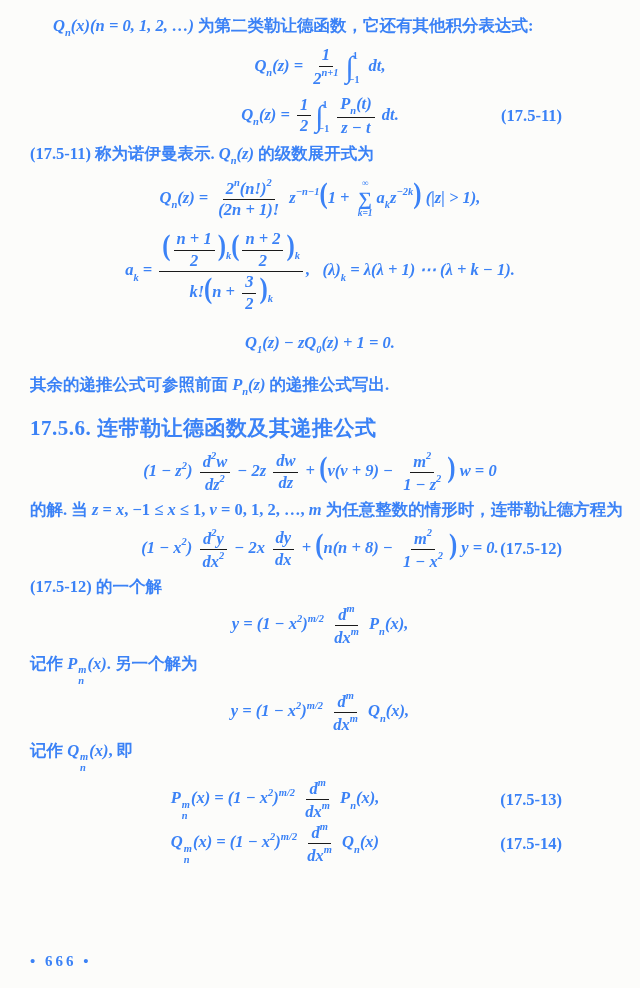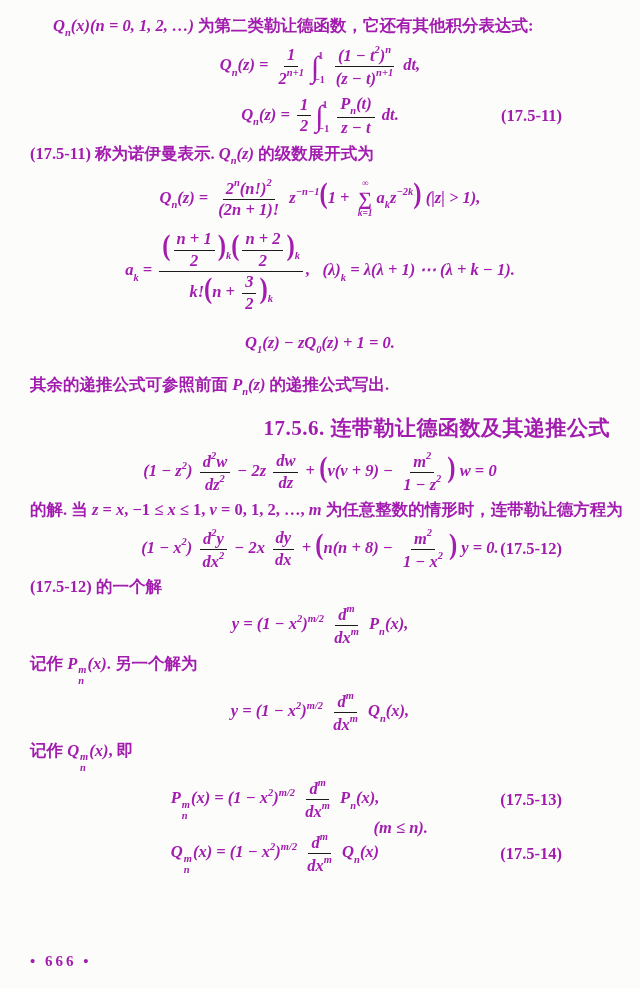--- a/index.html
+++ b/index.html
@@ -1,28 +1,28 @@
 <!DOCTYPE html>
 <html><head>
 <meta charset="utf-8">
 <style>
   html,body{margin:0;padding:0;}
   body{width:640px;height:988px;background:#f4f4f1;}
   .page{
     position:relative;width:640px;height:988px;box-sizing:border-box;
-    background:#fcfcfa;color:#a21caf;
+    background:#fcfcfa;color:#3b82f6;
     font-family:"Liberation Serif","DejaVu Serif",serif;
     font-size:16.5px;padding:12px 30px 8px 30px;overflow:hidden;
   }
   
   .para{margin:3px 0;line-height:1.38;text-align:left;font-weight:600;}
   .indent1{text-indent:1.4em;}
   .indent2{text-indent:2em;}
   .para .it{font-style:italic;}
-  .heading{font-size:21px;font-weight:bold;margin:16px 0 8px;letter-spacing:0.5px;text-align:right;}
+  .heading{font-size:21px;font-weight:bold;margin:16px 0 8px;letter-spacing:0.5px;}
   
   .eq{display:flex;justify-content:center;align-items:center;position:relative;
       margin:5px 0;min-height:44px;font-size:16.5px;font-weight:600;}
   .eq .fml{display:inline-block;white-space:nowrap;}
   .eq .tx,.eq .it{font-style:italic;}
   .tk{white-space:pre;}
   sup.tk,sub.tk{font-size:10.5px;font-style:italic;}
   sup.tk{position:relative;top:-1px;}
   sub.tk{position:relative;top:1px;}
   
@@ -64,23 +64,20 @@
   <div class="eq">
     <span class="fml"><span class="tk tx">Q</span><sub class="tk">n</sub><span class="tk tx">(z) = </span><span class="frac">
           <span class="num"><span class="tk tx">1</span></span>
           <span class="den"><span class="tk tx">2</span><sup class="tk">n+1</sup></span>
         </span><span class="int">
           <span class="isign">∫</span>
           <span class="ilims">
             <span class="ihi">1</span>
             <span class="ilo">−1</span>
           </span>
-        </span><span class="frac">
-          <span class="num"><span class="tk tx">(1 − t</span><sup class="tk">2</sup><span class="tk tx">)</span><sup class="tk">n</sup></span>
-          <span class="den"><span class="tk tx">(z − t)</span><sup class="tk">n+1</sup></span>
         </span><span class="tk tx"> dt,</span></span>
   </div>
 
   <div class="eq">
     <span class="fml"><span class="tk tx">Q</span><sub class="tk">n</sub><span class="tk tx">(z) = </span><span class="frac">
           <span class="num"><span class="tk tx">1</span></span>
           <span class="den"><span class="tk tx">2</span></span>
         </span><span class="int">
           <span class="isign">∫</span>
           <span class="ilims">
@@ -193,21 +190,20 @@
     <span class="fml shiftL"><span class="tk tx">P</span><span class="ss">
           <span class="ss-t">m</span>
           <span class="ss-b">n</span>
         </span><span class="tk tx">(x) = (1 − x</span><sup class="tk">2</sup><span class="tk tx">)</span><sup class="tk">m/2</sup><span class="tk tx"> </span><span class="frac">
           <span class="num"><span class="tk tx">d</span><sup class="tk">m</sup></span>
           <span class="den"><span class="tk tx">dx</span><sup class="tk">m</sup></span>
         </span><span class="tk tx"> P</span><sub class="tk">n</sub><span class="tk tx">(x),</span></span>
     <span class="eqtag">(17.5-13)</span>
   </div>
 
-  <div class="mleq">(m ≤ n).</div>
 
   <div class="eq" style="margin-top:0">
     <span class="fml shiftL"><span class="tk tx">Q</span><span class="ss">
           <span class="ss-t">m</span>
           <span class="ss-b">n</span>
         </span><span class="tk tx">(x) = (1 − x</span><sup class="tk">2</sup><span class="tk tx">)</span><sup class="tk">m/2</sup><span class="tk tx"> </span><span class="frac">
           <span class="num"><span class="tk tx">d</span><sup class="tk">m</sup></span>
           <span class="den"><span class="tk tx">dx</span><sup class="tk">m</sup></span>
         </span><span class="tk tx"> Q</span><sub class="tk">n</sub><span class="tk tx">(x)</span></span>
     <span class="eqtag">(17.5-14)</span>

